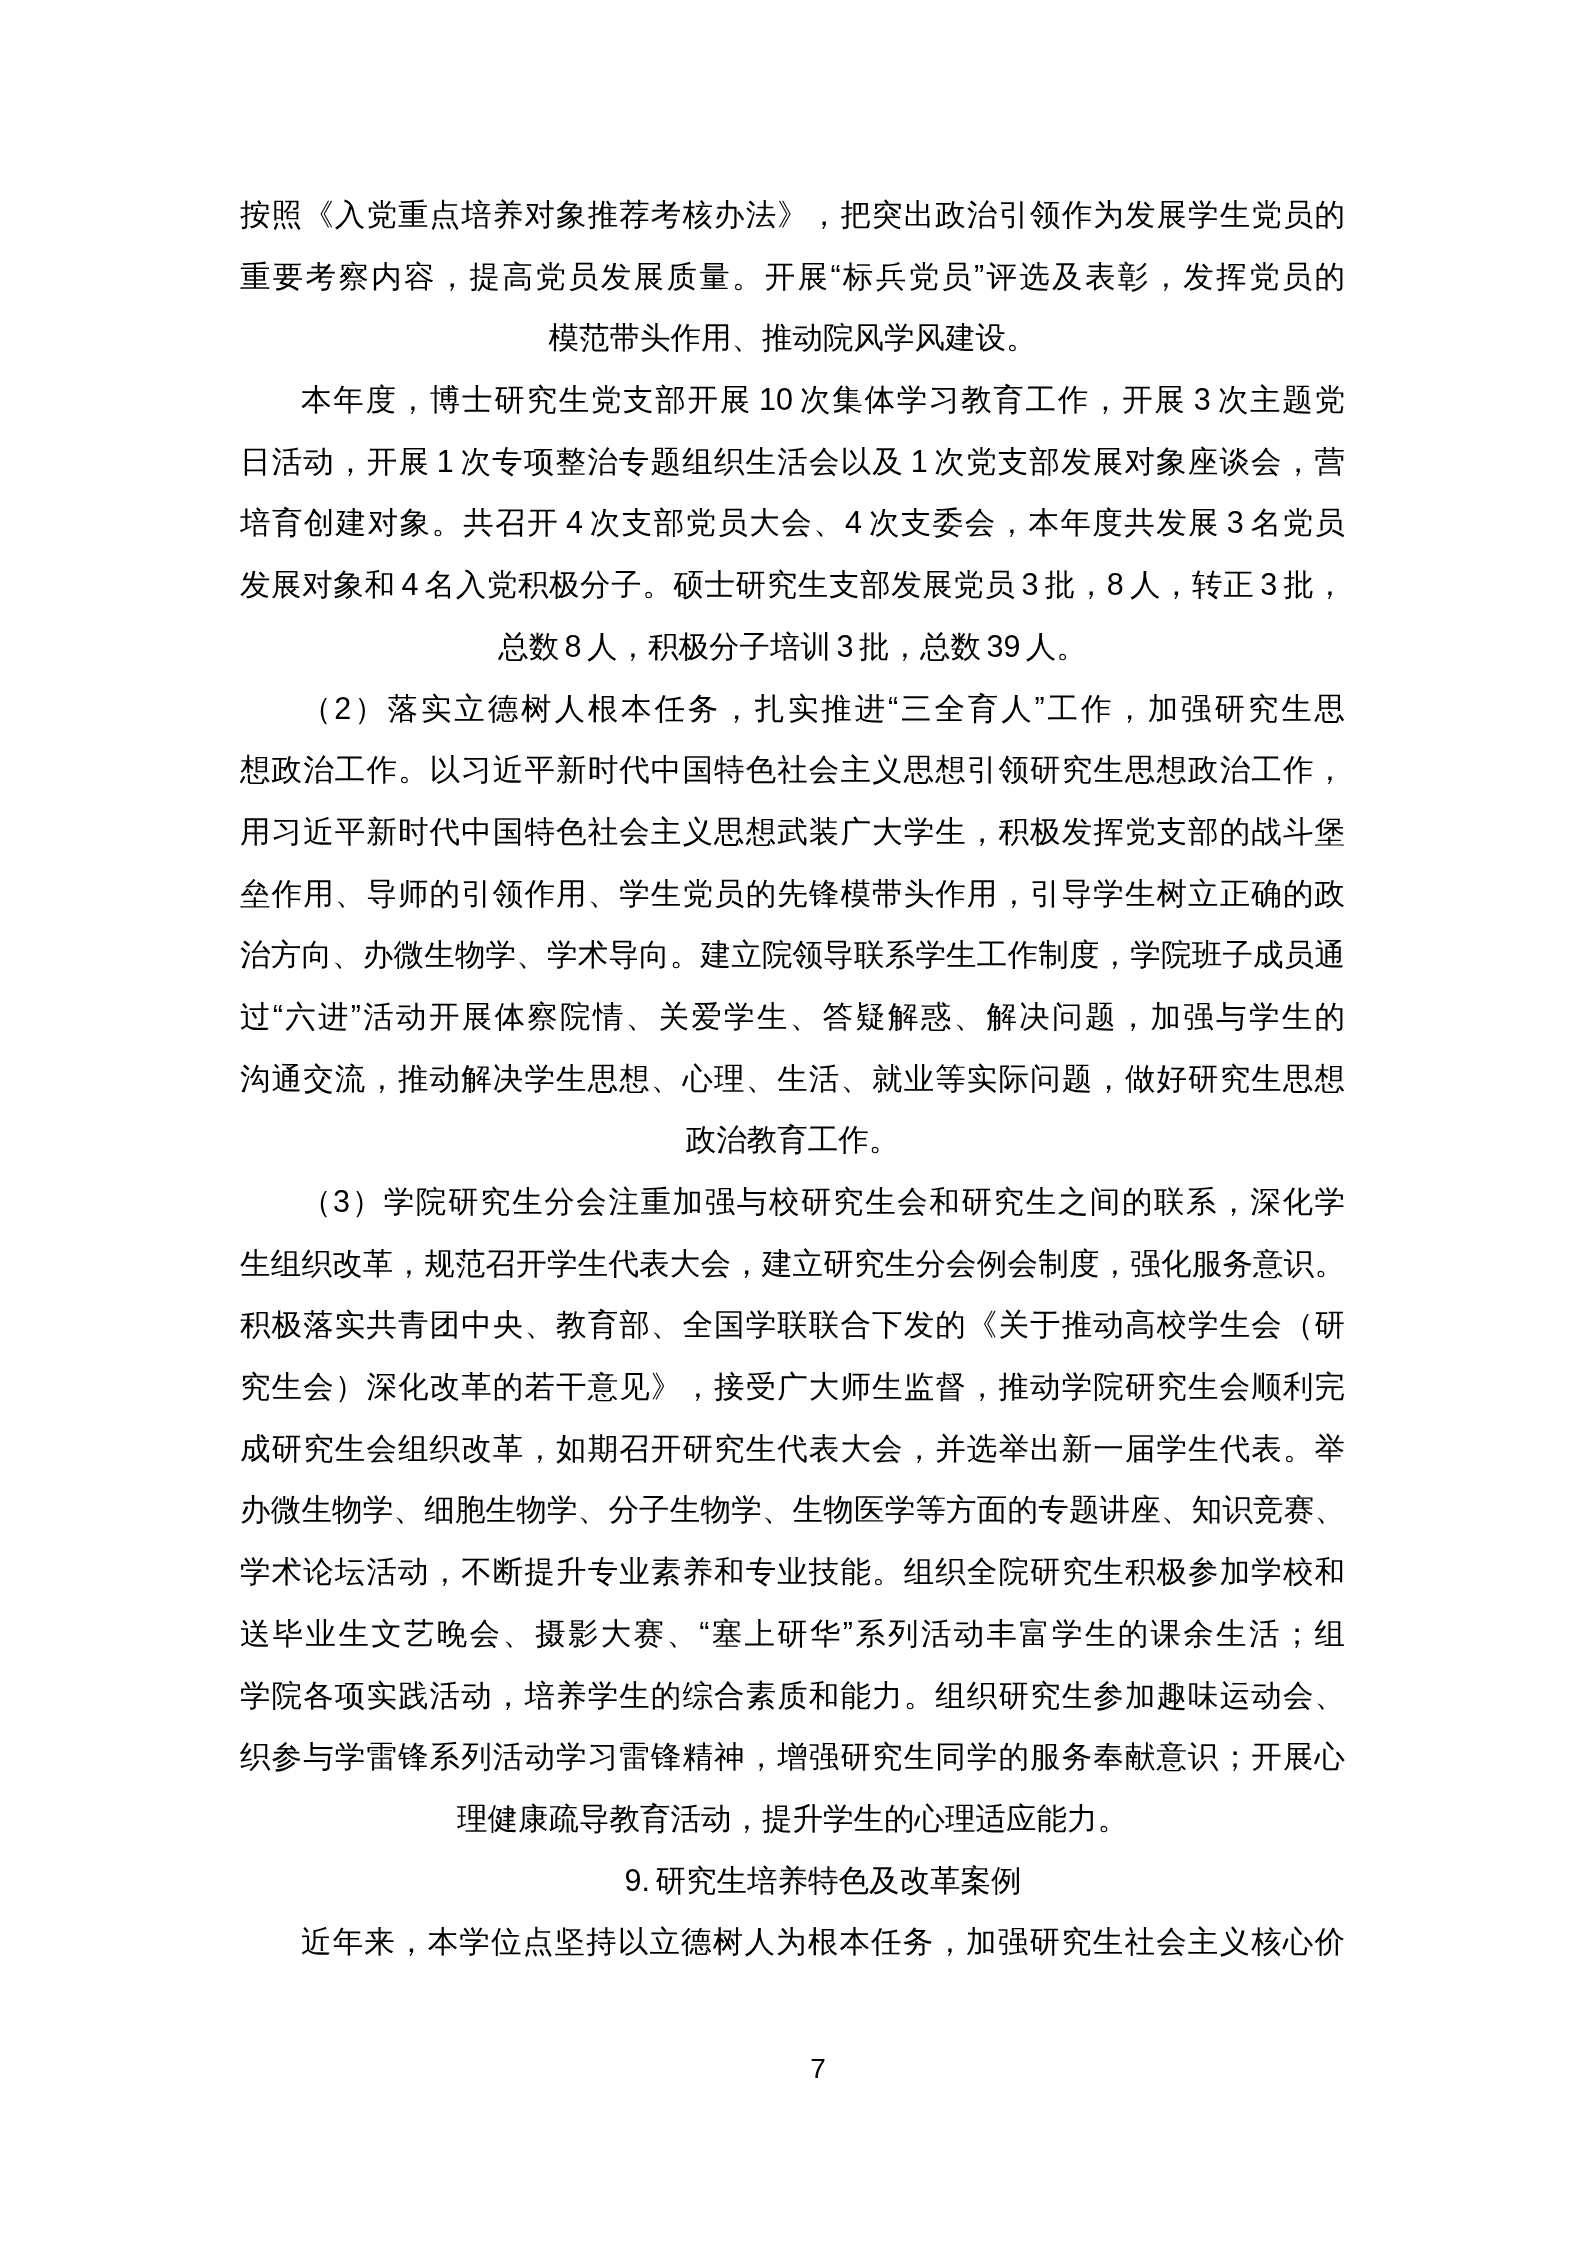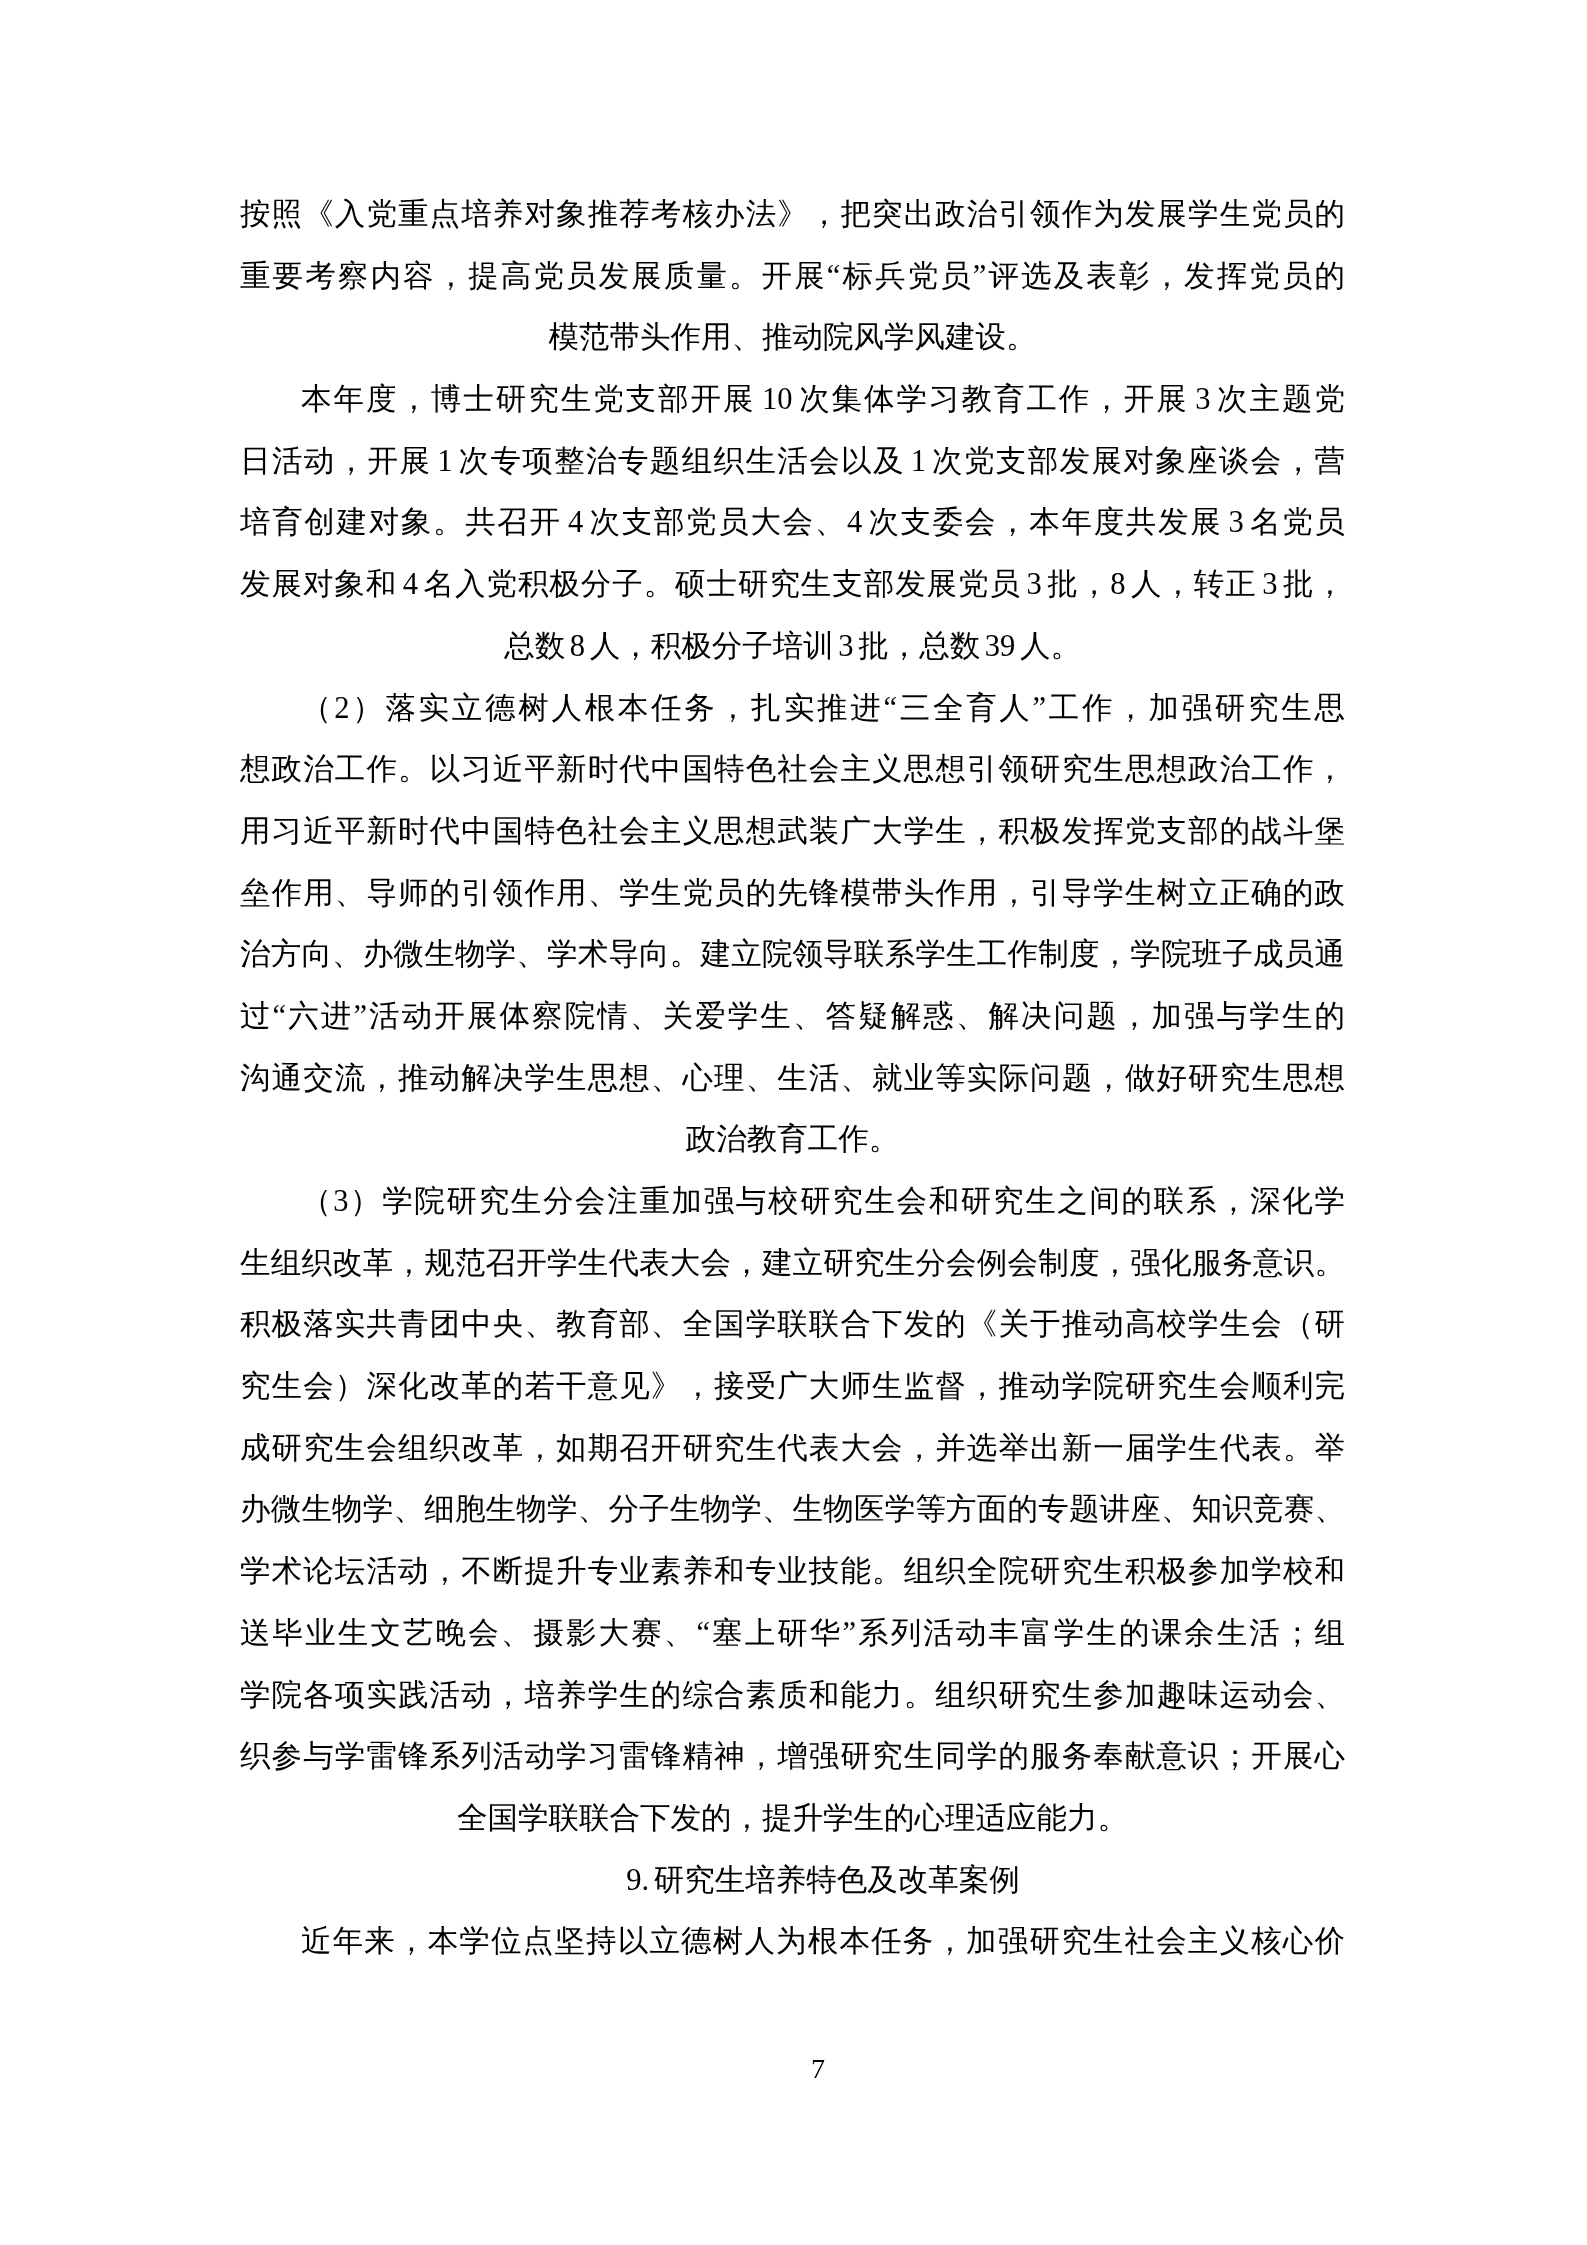--- a/index.html
+++ b/index.html
@@ -6,21 +6,21 @@
     margin: 0;
     padding: 0;
     background: #ffffff;
   }
   .page {
     position: relative;
     width: 1587px;
     height: 2245px;
     background: #ffffff;
     color: #000000;
-    font-family: Liberation Serif, serif;
+    font-family: Liberation Sans, sans-serif;
     overflow: hidden;
   }
   .text-block {
     position: absolute;
     left: 240px;
     top: 184px;
     width: 1105px;
   }
   .line {
     font-size: 30.5px;
@@ -74,18 +74,18 @@
       <div class="line justify indent">（3）学院研究生分会注重加强与校研究生会和研究生之间的联系，深化学</div>
       <div class="line justify">生组织改革，规范召开学生代表大会，建立研究生分会例会制度，强化服务意识。</div>
       <div class="line justify">积极落实共青团中央、教育部、全国学联联合下发的《关于推动高校学生会（研</div>
       <div class="line justify">究生会）深化改革的若干意见》，接受广大师生监督，推动学院研究生会顺利完</div>
       <div class="line justify">成研究生会组织改革，如期召开研究生代表大会，并选举出新一届学生代表。举</div>
       <div class="line justify">办微生物学、细胞生物学、分子生物学、生物医学等方面的专题讲座、知识竞赛、</div>
       <div class="line justify">学术论坛活动，不断提升专业素养和专业技能。组织全院研究生积极参加学校和</div>
       <div class="line justify">送毕业生文艺晚会、摄影大赛、“塞上研华”系列活动丰富学生的课余生活；组</div>
       <div class="line justify">学院各项实践活动，培养学生的综合素质和能力。组织研究生参加趣味运动会、</div>
       <div class="line justify">织参与学雷锋系列活动学习雷锋精神，增强研究生同学的服务奉献意识；开展心</div>
-      <div class="line">全国学联联合下发的，提升学生的心理适应能力。</div>
+      <div class="line">理健康疏导教育活动，提升学生的心理适应能力。</div>
       <div class="line indent">9. 研究生培养特色及改革案例</div>
       <div class="line justify indent">近年来，本学位点坚持以立德树人为根本任务，加强研究生社会主义核心价</div>
     </div>
   <div class="page-number">7</div>
 </div>
 
 </body></html>

